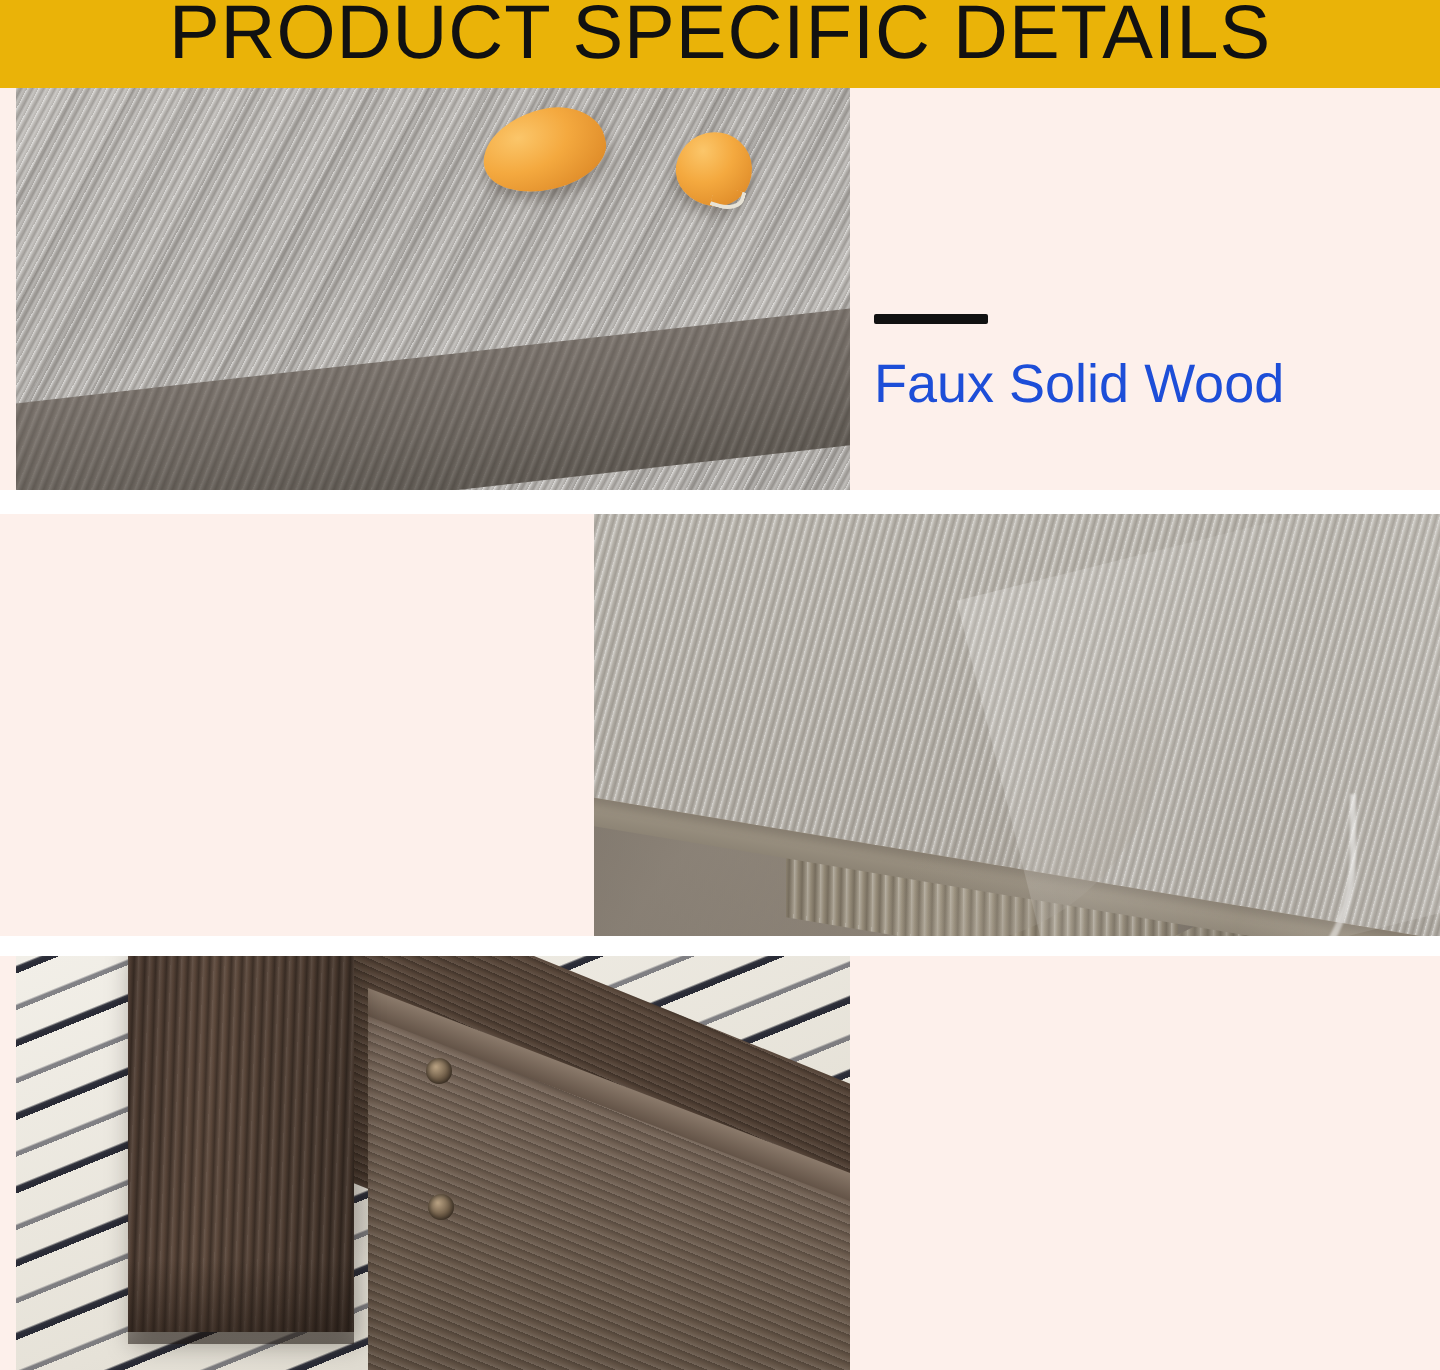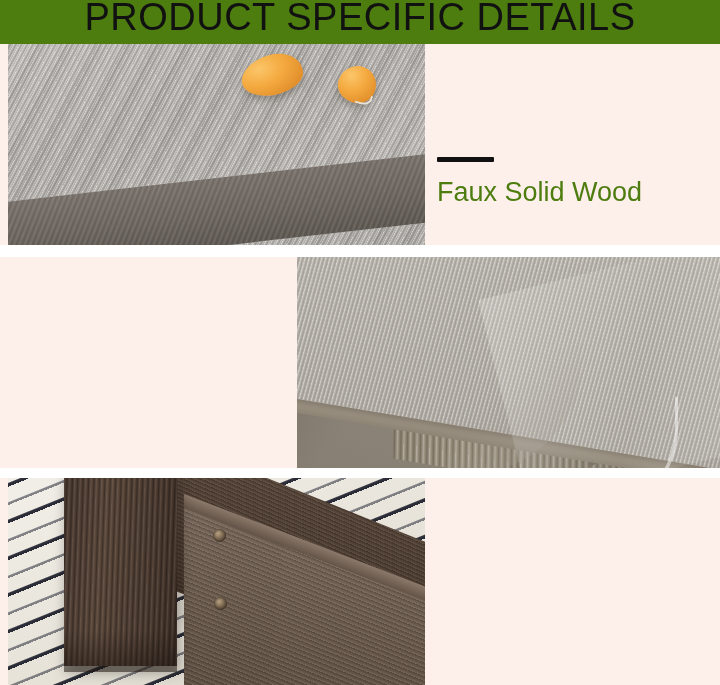--- a/index.html
+++ b/index.html
@@ -13,21 +13,21 @@
     font-family: "Liberation Sans", sans-serif;
     overflow: hidden;
     position: relative;
   }
 
   
   .title-bar {
     position: absolute;
     left: 0; top: 0;
     width: 720px; height: 44px;
-    background: #4d7c0f;
+    background: #eab308;
     overflow: hidden;
   }
   .title-text {
     position: absolute;
     left: 0; top: -5px;
     width: 720px;
     text-align: center;
     font-size: 38px;
     line-height: 44px;
     letter-spacing: 0.5px;
@@ -310,21 +310,21 @@
   }
   .rule {
     height: 5px;
     background: #111111;
     border-radius: 1px;
   }
   .caption-line {
     font-size: 27px;
     line-height: 33px;
     white-space: nowrap;
-    color: #4d7c0f;
+    color: #1d4ed8;
   }
 
   #caption-1 { left: 437px; top: 113px; text-align: left; }
   #caption-1 .rule { width: 57px; margin-bottom: 14px; }
 
   #caption-2 { right: 434px; top: 332px; text-align: right; }
   #caption-2 .rule { width: 57px; margin-left: auto; margin-bottom: 14px; }
 </style>
 </head>
 <body>

